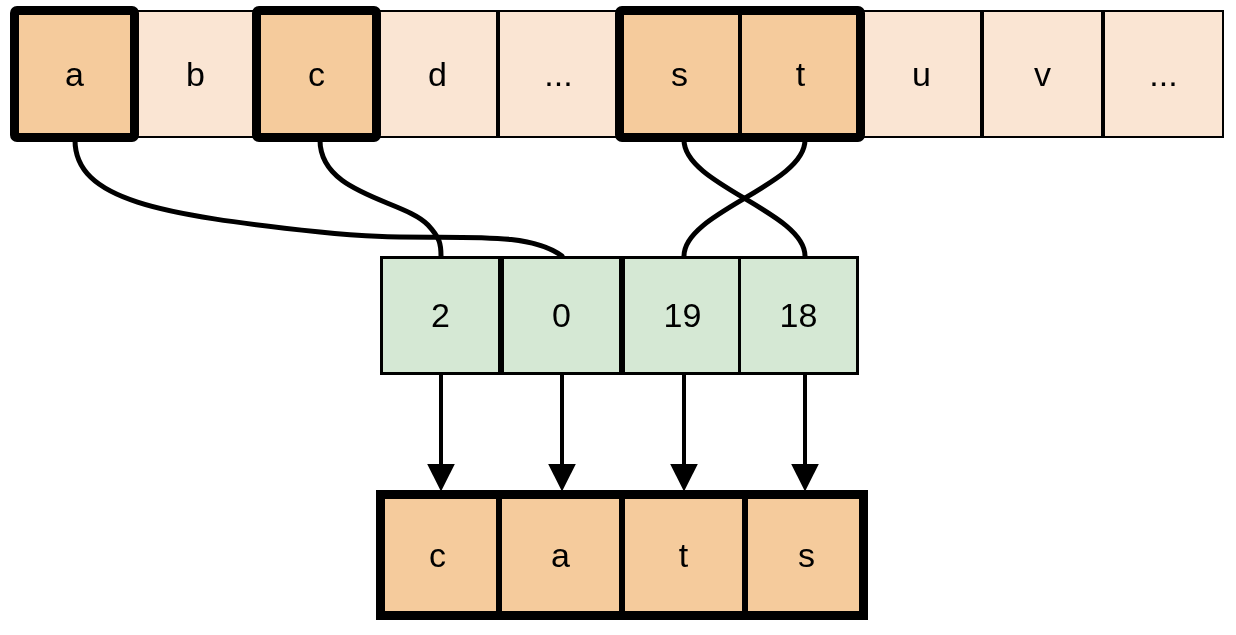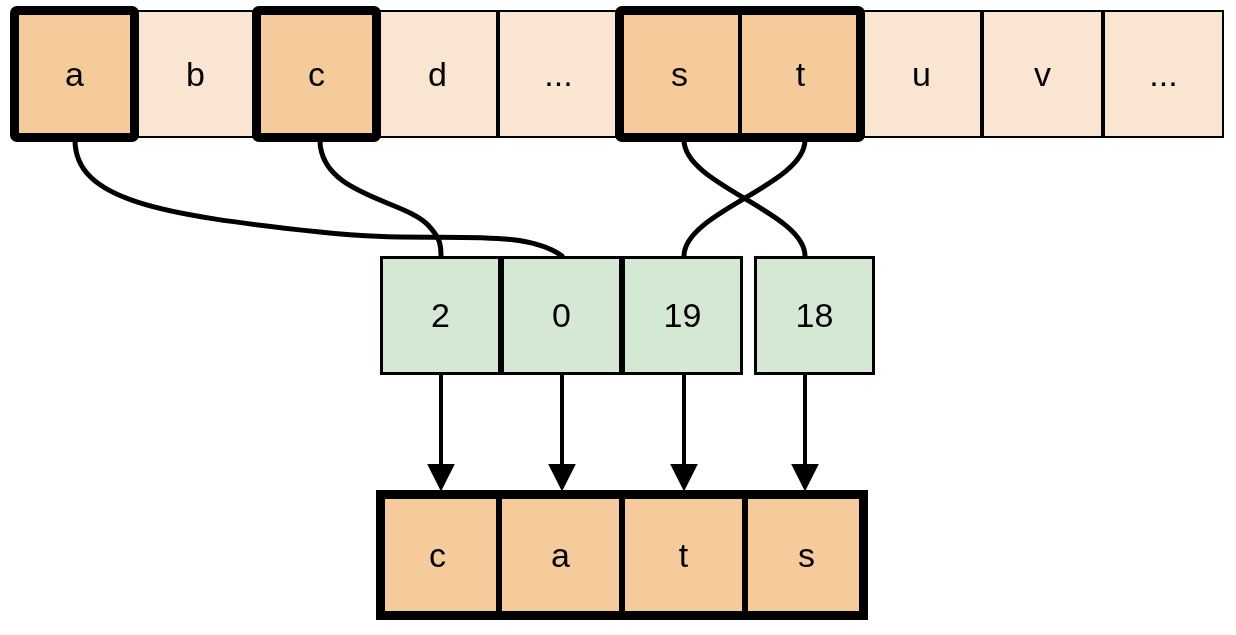--- a/index.html
+++ b/index.html
@@ -171,21 +171,21 @@
   <div id="index-row" style="width: 484px;">
       <div class="index-cell" style="left: 0px; width: 121px;">
         <span>2</span>
       </div>
       <div class="index-cell" style="left: 121px; width: 121px;">
         <span>0</span>
       </div>
       <div class="index-cell" style="left: 242px; width: 121px; align-items: center;">
         <span>19</span>
       </div>
-      <div class="index-cell" style="left: 374px; width: 121px;">
+      <div class="index-cell" style="left: 358px; width: 121px;">
         <span>18</span>
       </div>
     </div>
 
   <svg class="conn-layer" id="arrow-layer" viewBox="0 0 1236 635" xmlns="http://www.w3.org/2000/svg">
     <defs>
       <marker id="arrowhead" markerWidth="7" markerHeight="7" refX="5.6" refY="3.5" orient="auto" markerUnits="strokeWidth">
         <path d="M 0 0 L 7 3.5 L 0 7 z" fill="#000000"></path>
       </marker>
     </defs>

